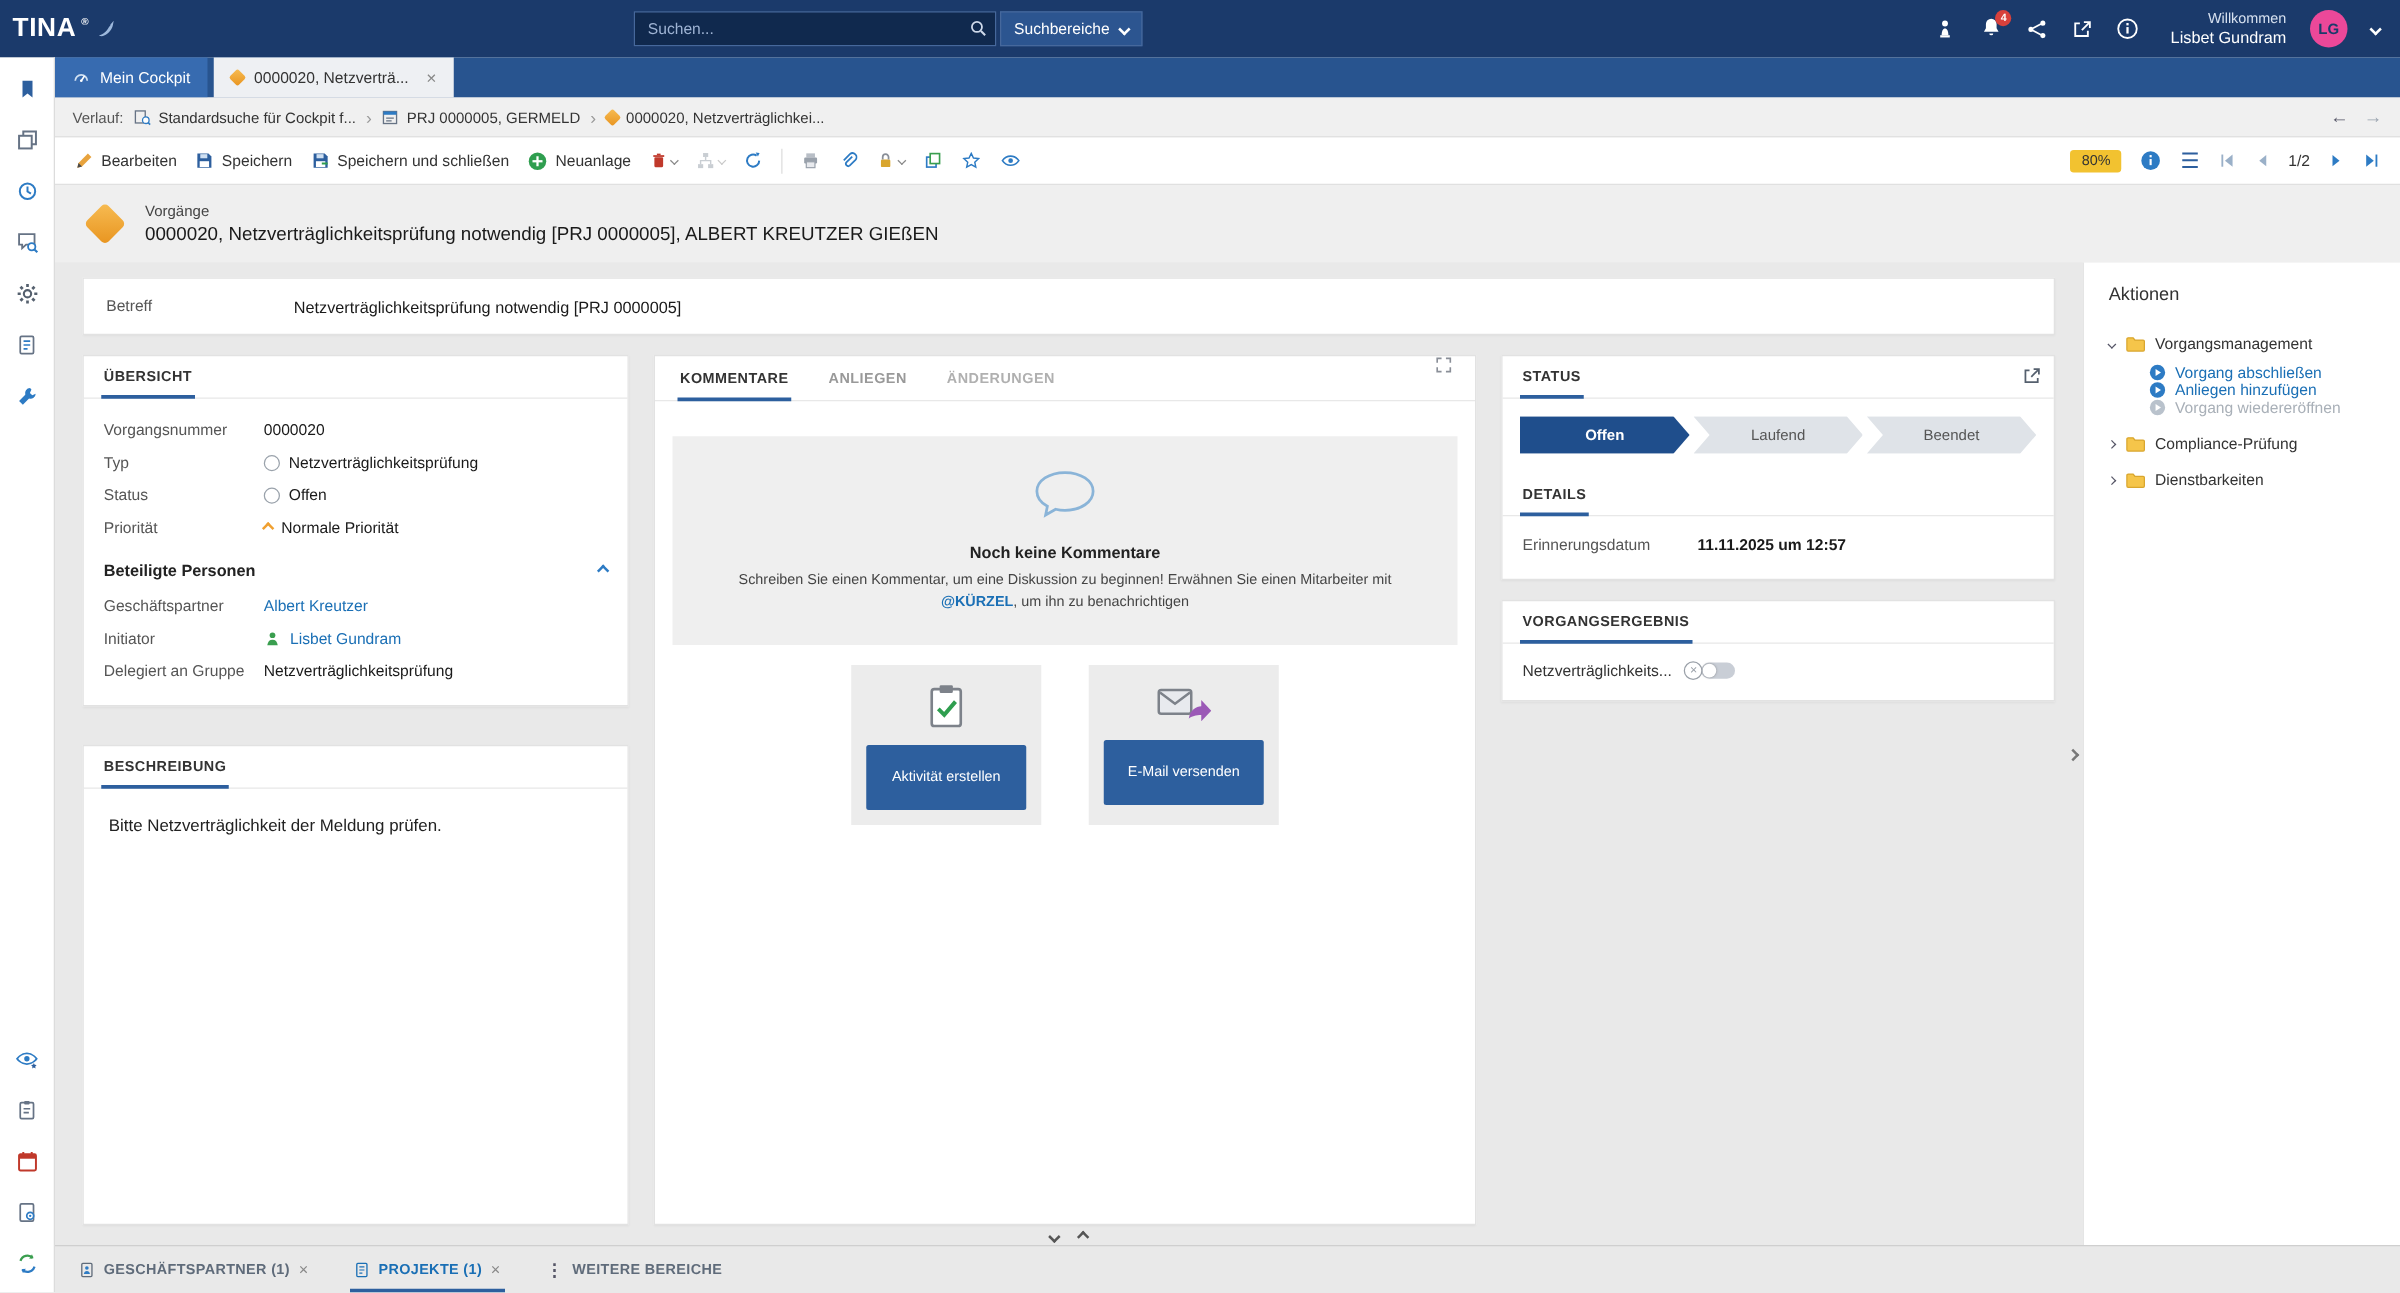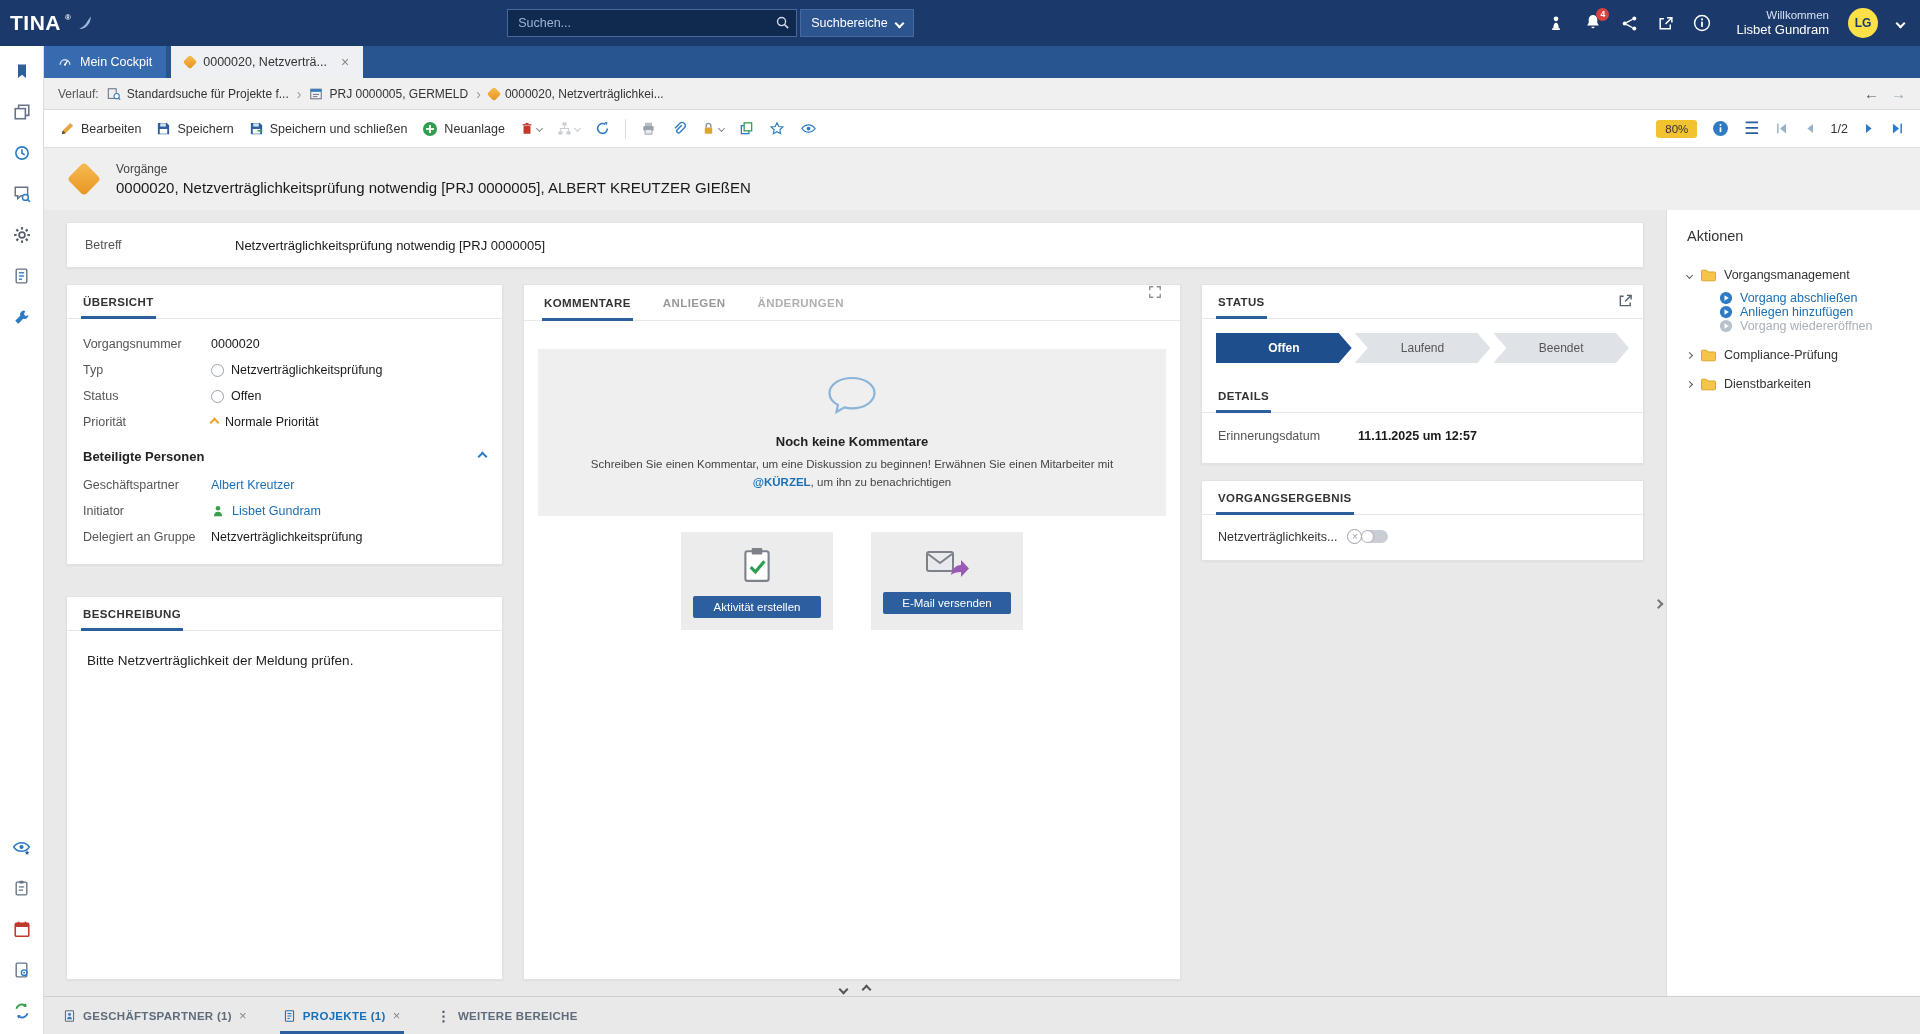--- a/index.html
+++ b/index.html
@@ -17,21 +17,21 @@
   .searchbox input{width:100%;height:28px;background:#10294e;border:1px solid #46689c;color:#fff;font-size:12.5px;padding:0 30px 0 10px;outline:none;font-family:inherit}
   .searchbox input::placeholder{color:#9fb4d4}
   .searchbox .mag{position:absolute;right:7px;top:6px}
   .scope{height:28px;background:#2c5590;border:1px solid #46689c;color:#fff;display:flex;align-items:center;gap:8px;padding:0 10px;font-size:12.5px;cursor:pointer;font-family:inherit}
   .top-icons{display:flex;align-items:center;gap:19px}
   .bell-wrap{position:relative}
   .badge{position:absolute;top:-5px;right:-7px;background:#d8413c;color:#fff;font-size:8.5px;min-width:13px;height:13px;border-radius:7px;display:flex;align-items:center;justify-content:center;font-weight:bold}
   .welcome{text-align:right;line-height:1.25;margin-left:6px}
   .welcome .w1{font-size:11.5px;color:#d7e1f0}
   .welcome .w2{font-size:13px}
-  .avatar{width:30px;height:30px;border-radius:50%;background:#fde047;color:#1b3a6b;font-weight:bold;font-size:12px;display:flex;align-items:center;justify-content:center}
+  .avatar{width:30px;height:30px;border-radius:50%;background:#ec4899;color:#1b3a6b;font-weight:bold;font-size:12px;display:flex;align-items:center;justify-content:center}
 
   
   .chev{display:inline-block;width:7px;height:7px;border-right:2px solid currentColor;border-bottom:2px solid currentColor;transform:rotate(45deg)}
   .chev.up{transform:rotate(225deg)}
   .chev.right{transform:rotate(-45deg)}
   .chev.sm{width:5px;height:5px;border-width:1.5px}
 
   
   .body-row{flex:1;display:flex;min-height:0}
   .sidebar{flex:0 0 44px;background:#fff;border-right:1px solid #dcdcdc;display:flex;flex-direction:column;align-items:center;padding:12px 0 10px;gap:15px}
@@ -109,21 +109,21 @@
   .comp-icons{display:flex;gap:15px;align-items:center;margin:10px 0 0 40px;color:#8a8f98;padding-bottom:10px;border-bottom:1px solid #ededed}
   .at-glyph{font-size:14px;color:#8a8f98}
   .send{margin-left:auto;cursor:pointer}
   .empty{margin:28px 14px 0;background:#efefef;padding:26px 30px 24px;text-align:center}
   .empty-title{font-weight:bold;font-size:13px;color:#222;margin-top:12px}
   .empty-text{font-size:11.5px;color:#444;margin-top:7px;line-height:1.55;max-width:560px;margin-left:auto;margin-right:auto}
   .mention{color:#1a6fb5;font-weight:bold}
   .also{text-align:center;color:#666;font-size:12.5px;margin-top:28px}
   .acards{display:flex;justify-content:center;gap:38px;margin-top:16px}
   .acard{width:152px;background:#ececec;padding:14px 12px 12px;display:flex;flex-direction:column;align-items:center}
-  .acard .btn{margin-top:12px;width:100%;background:#2d5f9e;color:#fff;border:none;font-size:11.5px;padding:5px 4px;border-radius:2px;cursor:pointer;font-family:inherit}
+  .acard .btn{margin-top:12px;width:100%;background:#2d5f9e;color:#fff;border:none;font-size:11.5px;padding:20px 4px;border-radius:2px;cursor:pointer;font-family:inherit}
 
   
   .steps{display:flex;gap:3px;padding:14px 14px 16px}
   .step{flex:1;height:30px;display:flex;align-items:center;justify-content:center;font-size:12px;background:#dfe3e8;color:#555;clip-path:polygon(0 0,calc(100% - 13px) 0,100% 50%,calc(100% - 13px) 100%,0 100%,13px 50%)}
   .step:first-child{clip-path:polygon(0 0,calc(100% - 13px) 0,100% 50%,calc(100% - 13px) 100%,0 100%)}
   .step.active{background:#1f4e8c;color:#fff;font-weight:bold}
   .corner-ic{position:absolute;right:10px;top:8px;cursor:pointer}
   .details-row{padding:10px 0 14px}
   .details-row .lab{flex:0 0 140px}
   .bold{font-weight:bold}
@@ -336,21 +336,21 @@
       </nav>
 
       <div class="breadcrumb">
         <span class="bc-label">Verlauf:</span>
         <span class="bc-item">
           <svg width="14" height="14" viewBox="0 0 16 16">
               <rect x="1.5" y="2" width="9" height="11" fill="none" stroke="#667385" stroke-width="1.2"></rect>
               <circle cx="11" cy="10.5" r="3" fill="#fff" stroke="#2d7bc4" stroke-width="1.2"></circle>
               <line x1="13.2" y1="12.7" x2="15" y2="14.5" stroke="#2d7bc4" stroke-width="1.4"></line>
             </svg>
-          <span>Standardsuche für Projekte f...</span>
+          <span>Standardsuche für Cockpit f...</span>
         </span>
         <span class="bcsep">›</span>
         <span class="bc-item">
           <svg width="14" height="14" viewBox="0 0 16 16">
               <rect x="2" y="2.5" width="12" height="11" fill="none" stroke="#667385" stroke-width="1.2"></rect>
               <rect x="2" y="2.5" width="12" height="3" fill="#2d7bc4"></rect>
               <line x1="4.5" y1="8.5" x2="11.5" y2="8.5" stroke="#667385" stroke-width="1.1"></line>
               <line x1="4.5" y1="11" x2="9.5" y2="11" stroke="#667385" stroke-width="1.1"></line>
             </svg>
           <span>PRJ 0000005, GERMELD</span>

